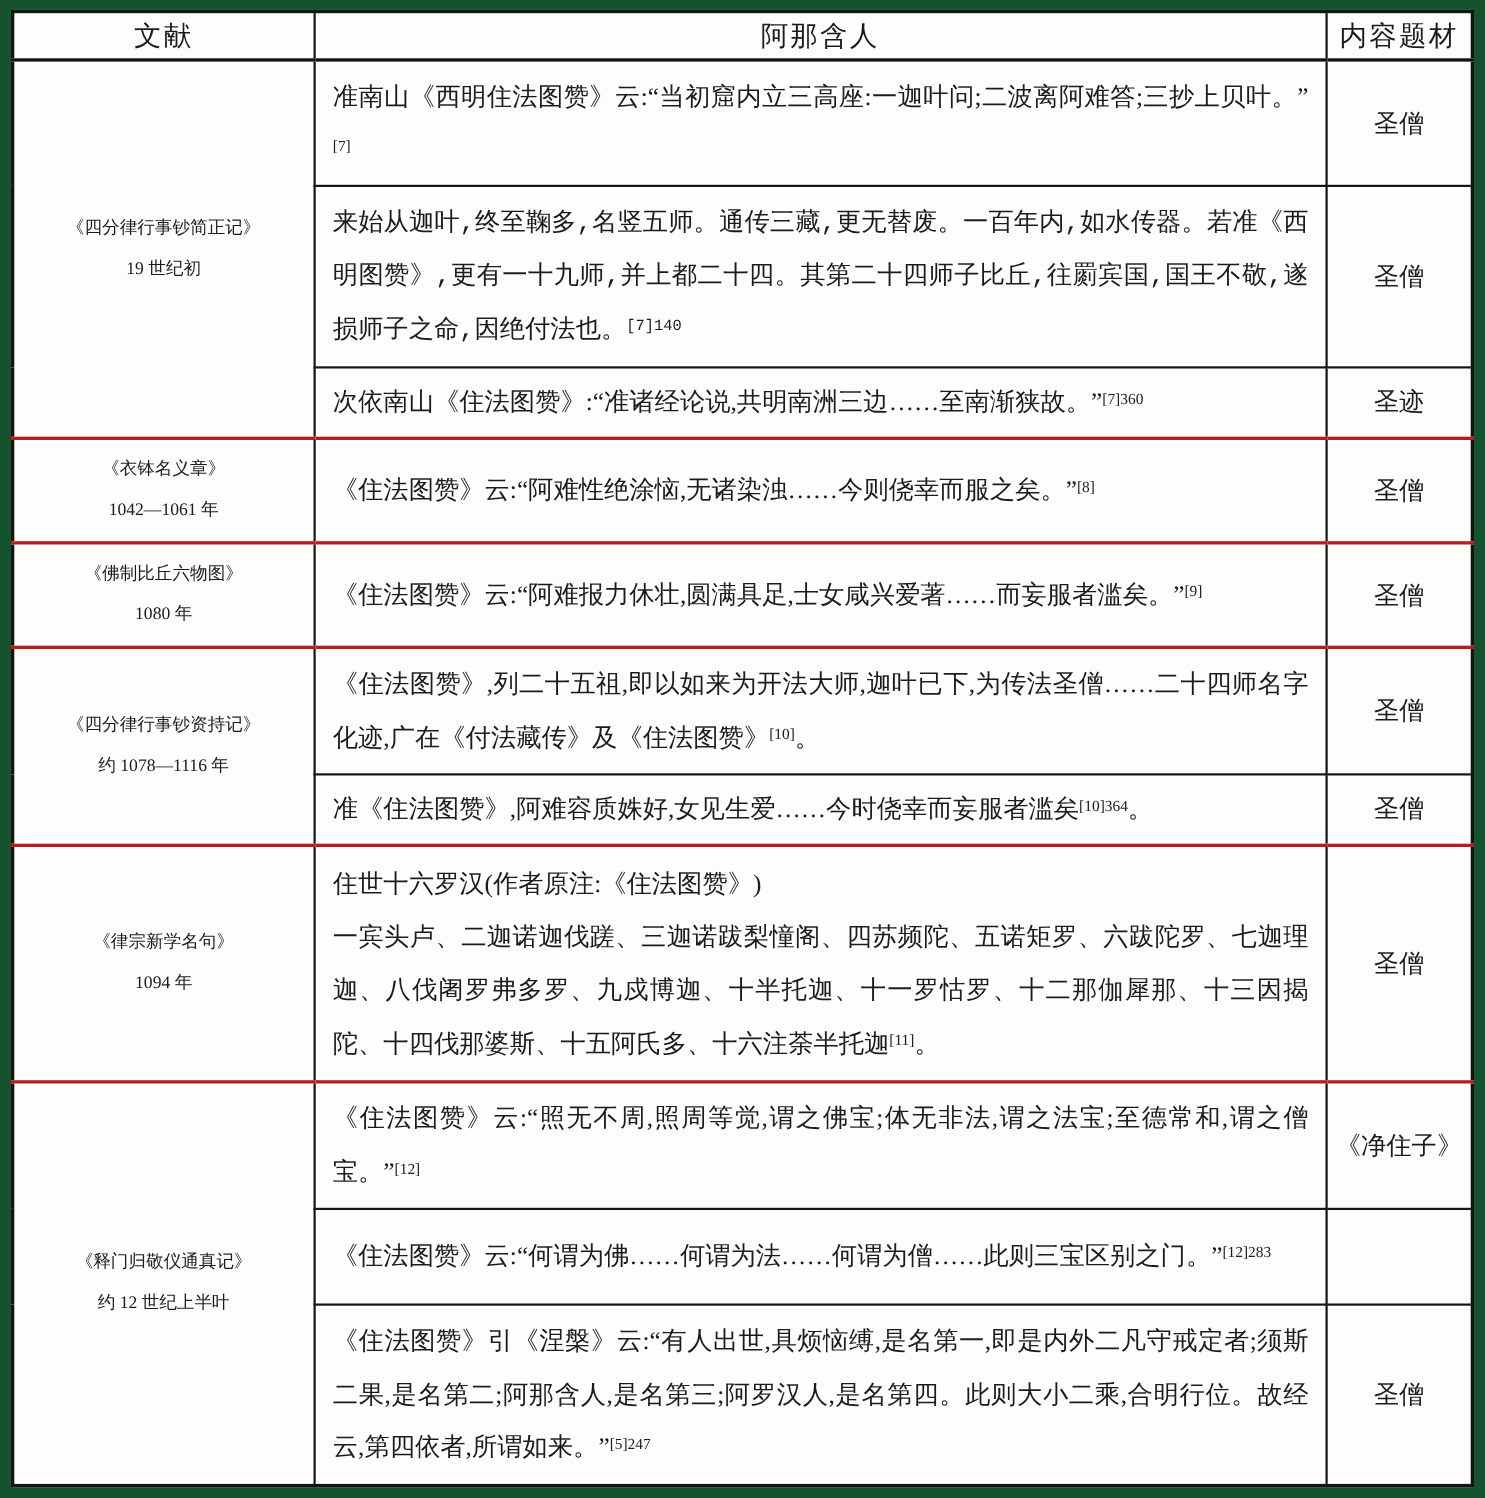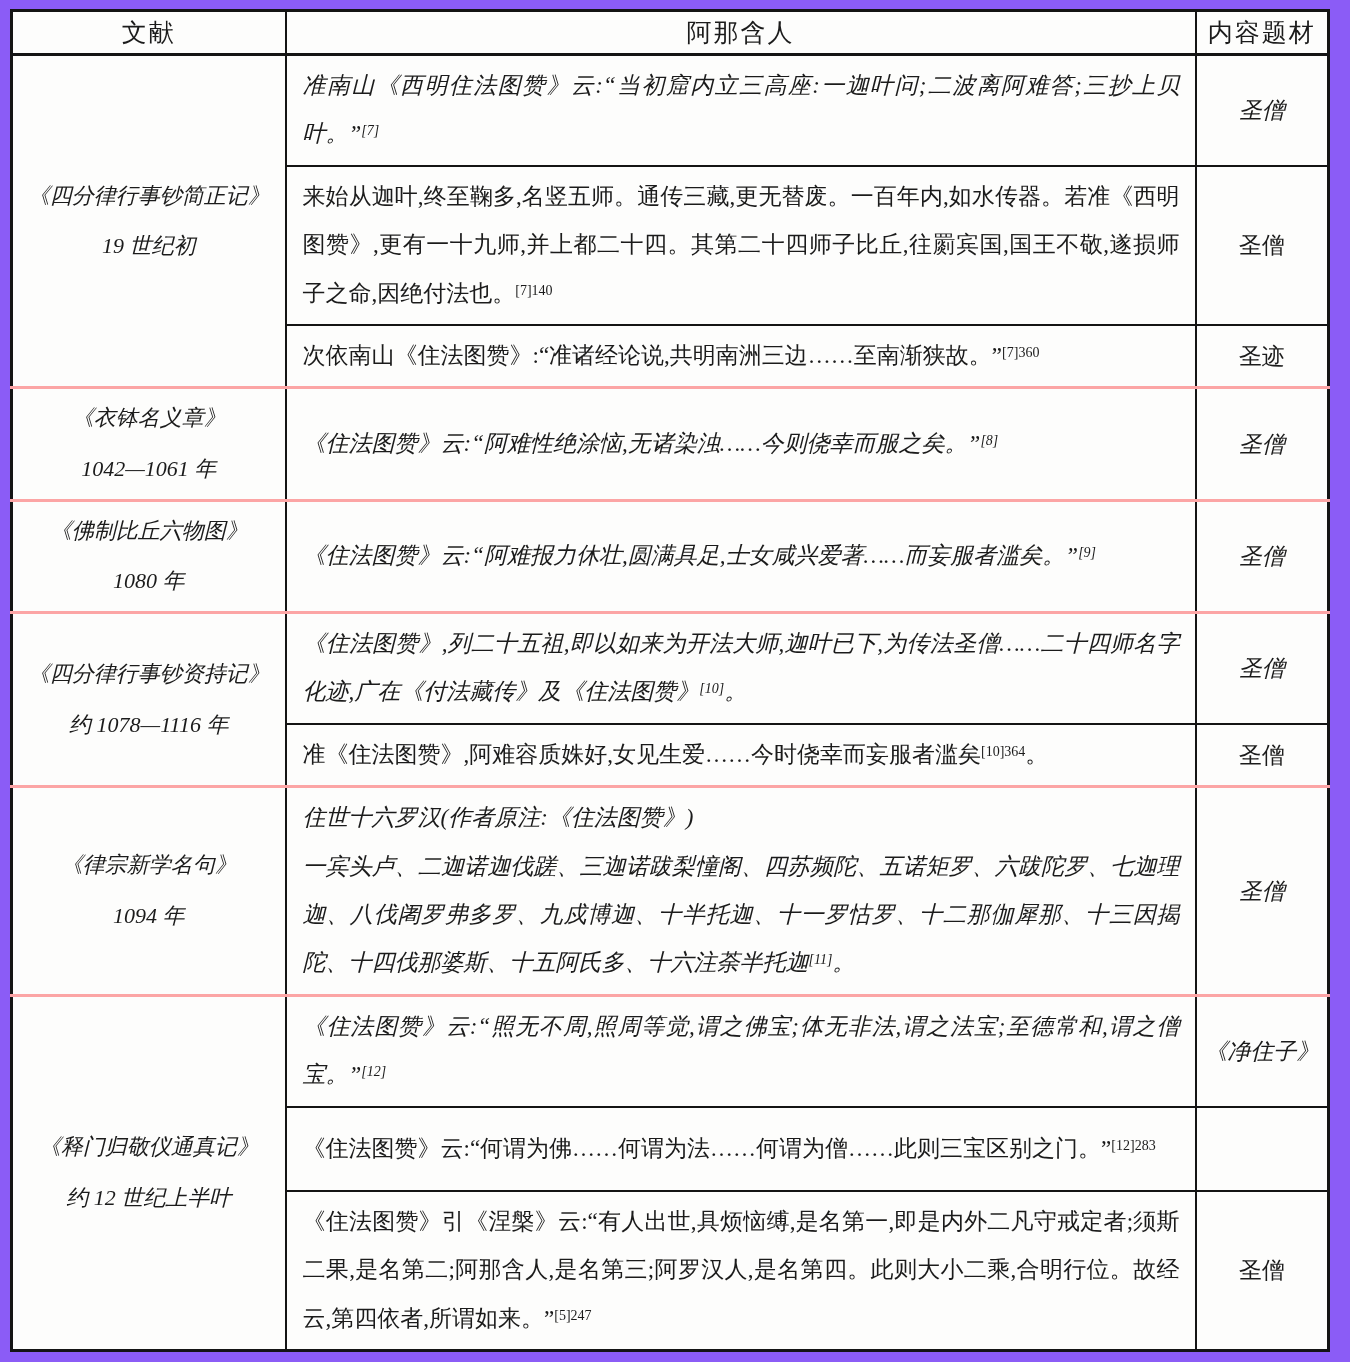--- a/index.html
+++ b/index.html
@@ -1,43 +1,43 @@
 <!DOCTYPE html>
 <html lang="zh"><head>
 <meta charset="utf-8">
 <style>
   html,body{margin:0;padding:0;background:#f5f5f3;}
   .page{
     width:1350px;height:1362px;box-sizing:border-box;
-    background:#8b5cf6;padding:9px 20px 10px 10px;
+    background:#14532d;padding:9px 10px 10px 10px;
     font-family:"Liberation Serif","DejaVu Serif",serif;
     color:#1b1b1b;
   }
   table.cite-table{
     width:100%;height:100%;
     border-collapse:collapse;table-layout:fixed;
     border:3px solid #141414;
     background:#fdfdfc;
   }
   col.c-doc{width:274px;}
   col.c-theme{width:133px;}
   th,td{
     border:2px solid #141414;
     vertical-align:middle;
     box-sizing:border-box;
     overflow:hidden;
   }
-  tr.group-start td, tr.group-start th{border-top:3px solid #fca5a5;font-style:italic;}
+  tr.group-start td, tr.group-start th{border-top:3px solid #b91c1c;}
   thead th{border-bottom:3px solid #141414;}
   th.hdr{
     font-size:25px;font-weight:normal;text-align:center;
     padding:4px 6px;letter-spacing:2px;
   }
   td.doc{
-    text-align:center;font-size:22px;line-height:2.3;
+    text-align:center;font-size:16px;line-height:2.3;
     padding:4px 4px;
   }
   td.quote{
     font-size:23px;line-height:2.1;text-align:justify;
     padding:6px 15px 6px 16px;
   }
   td.theme{
     text-align:center;font-size:23px;padding:4px 2px;
   }
   td.quote sup{
@@ -65,21 +65,21 @@
     <tbody>
 
       <tr class="group-start" style="height:96px;">
         <td class="doc" rowspan="3">
           <div>《四分律行事钞简正记》</div>
           <div>19 世纪初</div>
         </td>
         <td class="quote">准南山《西明住法图赞》云:“当初窟内立三高座:一迦叶问;二波离阿难答;三抄上贝叶。”<sup>[7]</sup></td>
         <td class="theme">圣僧</td>
       </tr>
-      <tr style="height:144px;">
+      <tr style="height:144px;font-family:Liberation Mono, monospace;">
         <td class="quote">来始从迦叶,终至鞠多,名竖五师。通传三藏,更无替废。一百年内,如水传器。若准《西明图赞》,更有一十九师,并上都二十四。其第二十四师子比丘,往罽宾国,国王不敬,遂损师子之命,因绝付法也。<sup>[7]140</sup></td>
         <td class="theme">圣僧</td>
       </tr>
       <tr style="height:44px;">
         <td class="quote">次依南山《住法图赞》:“准诸经论说,共明南洲三边……至南渐狭故。”<sup>[7]360</sup></td>
         <td class="theme">圣迹</td>
       </tr>
 
       <tr class="group-start" style="height:92px;">
         <td class="doc">

